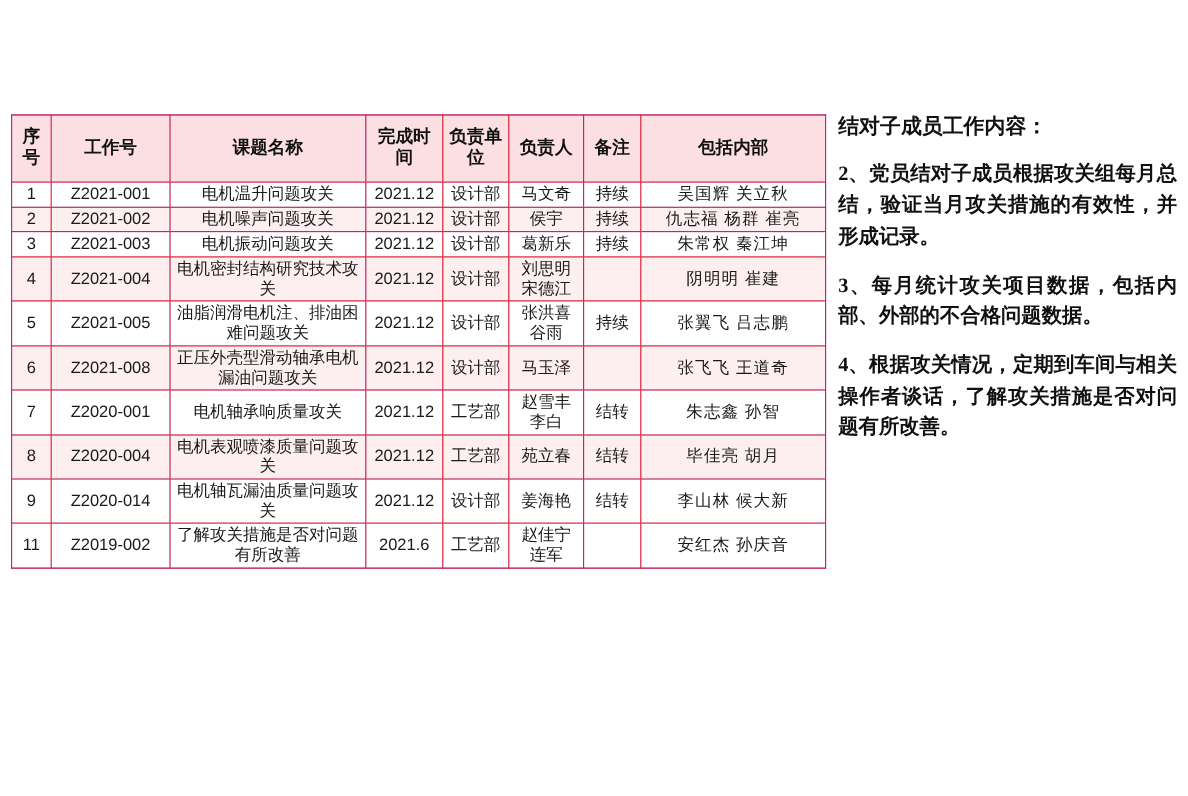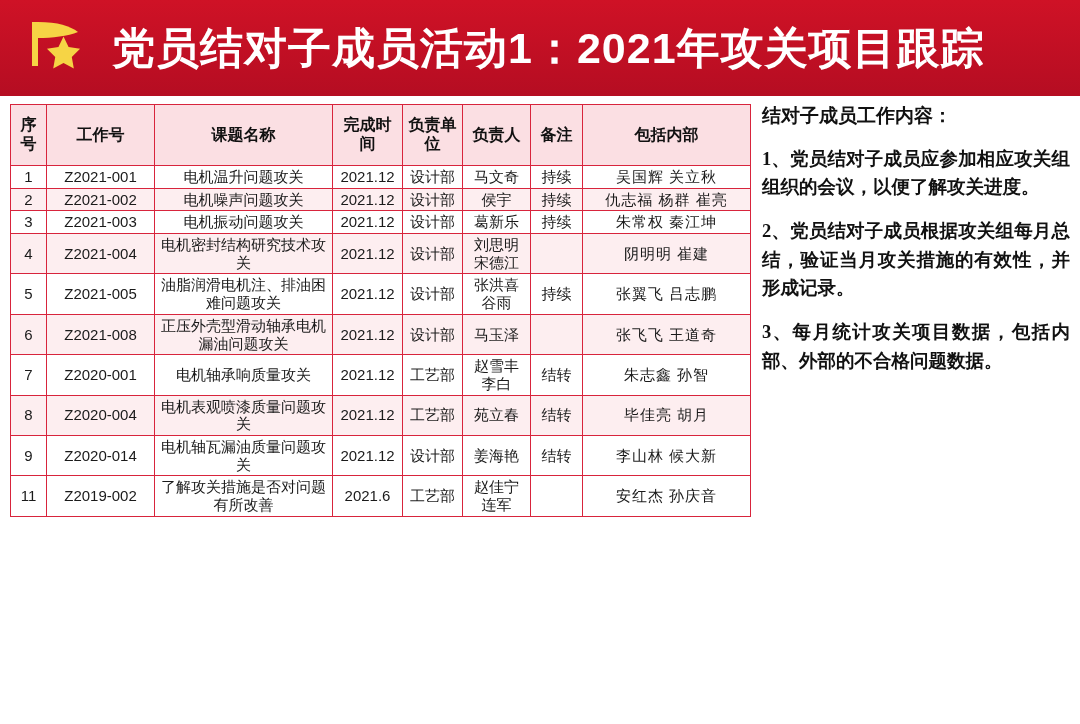--- a/index.html
+++ b/index.html
@@ -147,32 +147,20 @@
     margin-bottom: 15px;
     color: #111111;
     text-align: justify;
   }
 </style>
 </head>
 <body>
 
 <div class="page">
 
-  <div class="banner">
-    <div class="banner-emblem">
-      <svg width="92" height="80" viewBox="0 0 92 80" xmlns="http://www.w3.org/2000/svg">
-        <g fill="#f6d445">
-          <path d="M18 58 L18 14 L24 14 L24 58 Z"></path>
-          <path d="M24 14 C44 14 56 18 64 24 C54 28 38 30 24 30 Z"></path>
-          <path d="M56 44 l5.5 11.5 12.5 1.8 -9 8.9 2.2 12.6 -11.2 -6 -11.2 6 2.2 -12.6 -9 -8.9 12.5 -1.8 Z" transform="translate(-2,-12) scale(0.92)"></path>
-        </g>
-      </svg>
-    </div>
-    <div class="banner-title">党员结对子成员活动1：2021年攻关项目跟踪</div>
-  </div>
 
   <div class="content">
 
     <div class="table-wrap">
       <table class="maintable">
         <colgroup>
           <col class="w-idx">
             <col class="w-code">
             <col class="w-title">
             <col class="w-date">
@@ -293,19 +281,19 @@
             <td class="c-owner">赵佳宁 连军</td>
             <td class="c-note"></td>
             <td class="c-pair">安红杰  孙庆音</td>
           </tr>
         </tbody>
       </table>
     </div>
 
     <div class="rightpanel">
       <div class="rp-title">结对子成员工作内容：</div>
-      <div class="rp-para">1、党员结对子成员应参加相应攻关组组织的会议，以便了解攻关进度。</div>
       <div class="rp-para">2、党员结对子成员根据攻关组每月总结，验证当月攻关措施的有效性，并形成记录。</div>
       <div class="rp-para">3、每月统计攻关项目数据，包括内部、外部的不合格问题数据。</div>
+      <div class="rp-para">4、根据攻关情况，定期到车间与相关操作者谈话，了解攻关措施是否对问题有所改善。</div>
     </div>
 
   </div>
 </div>
 
 </body></html>

